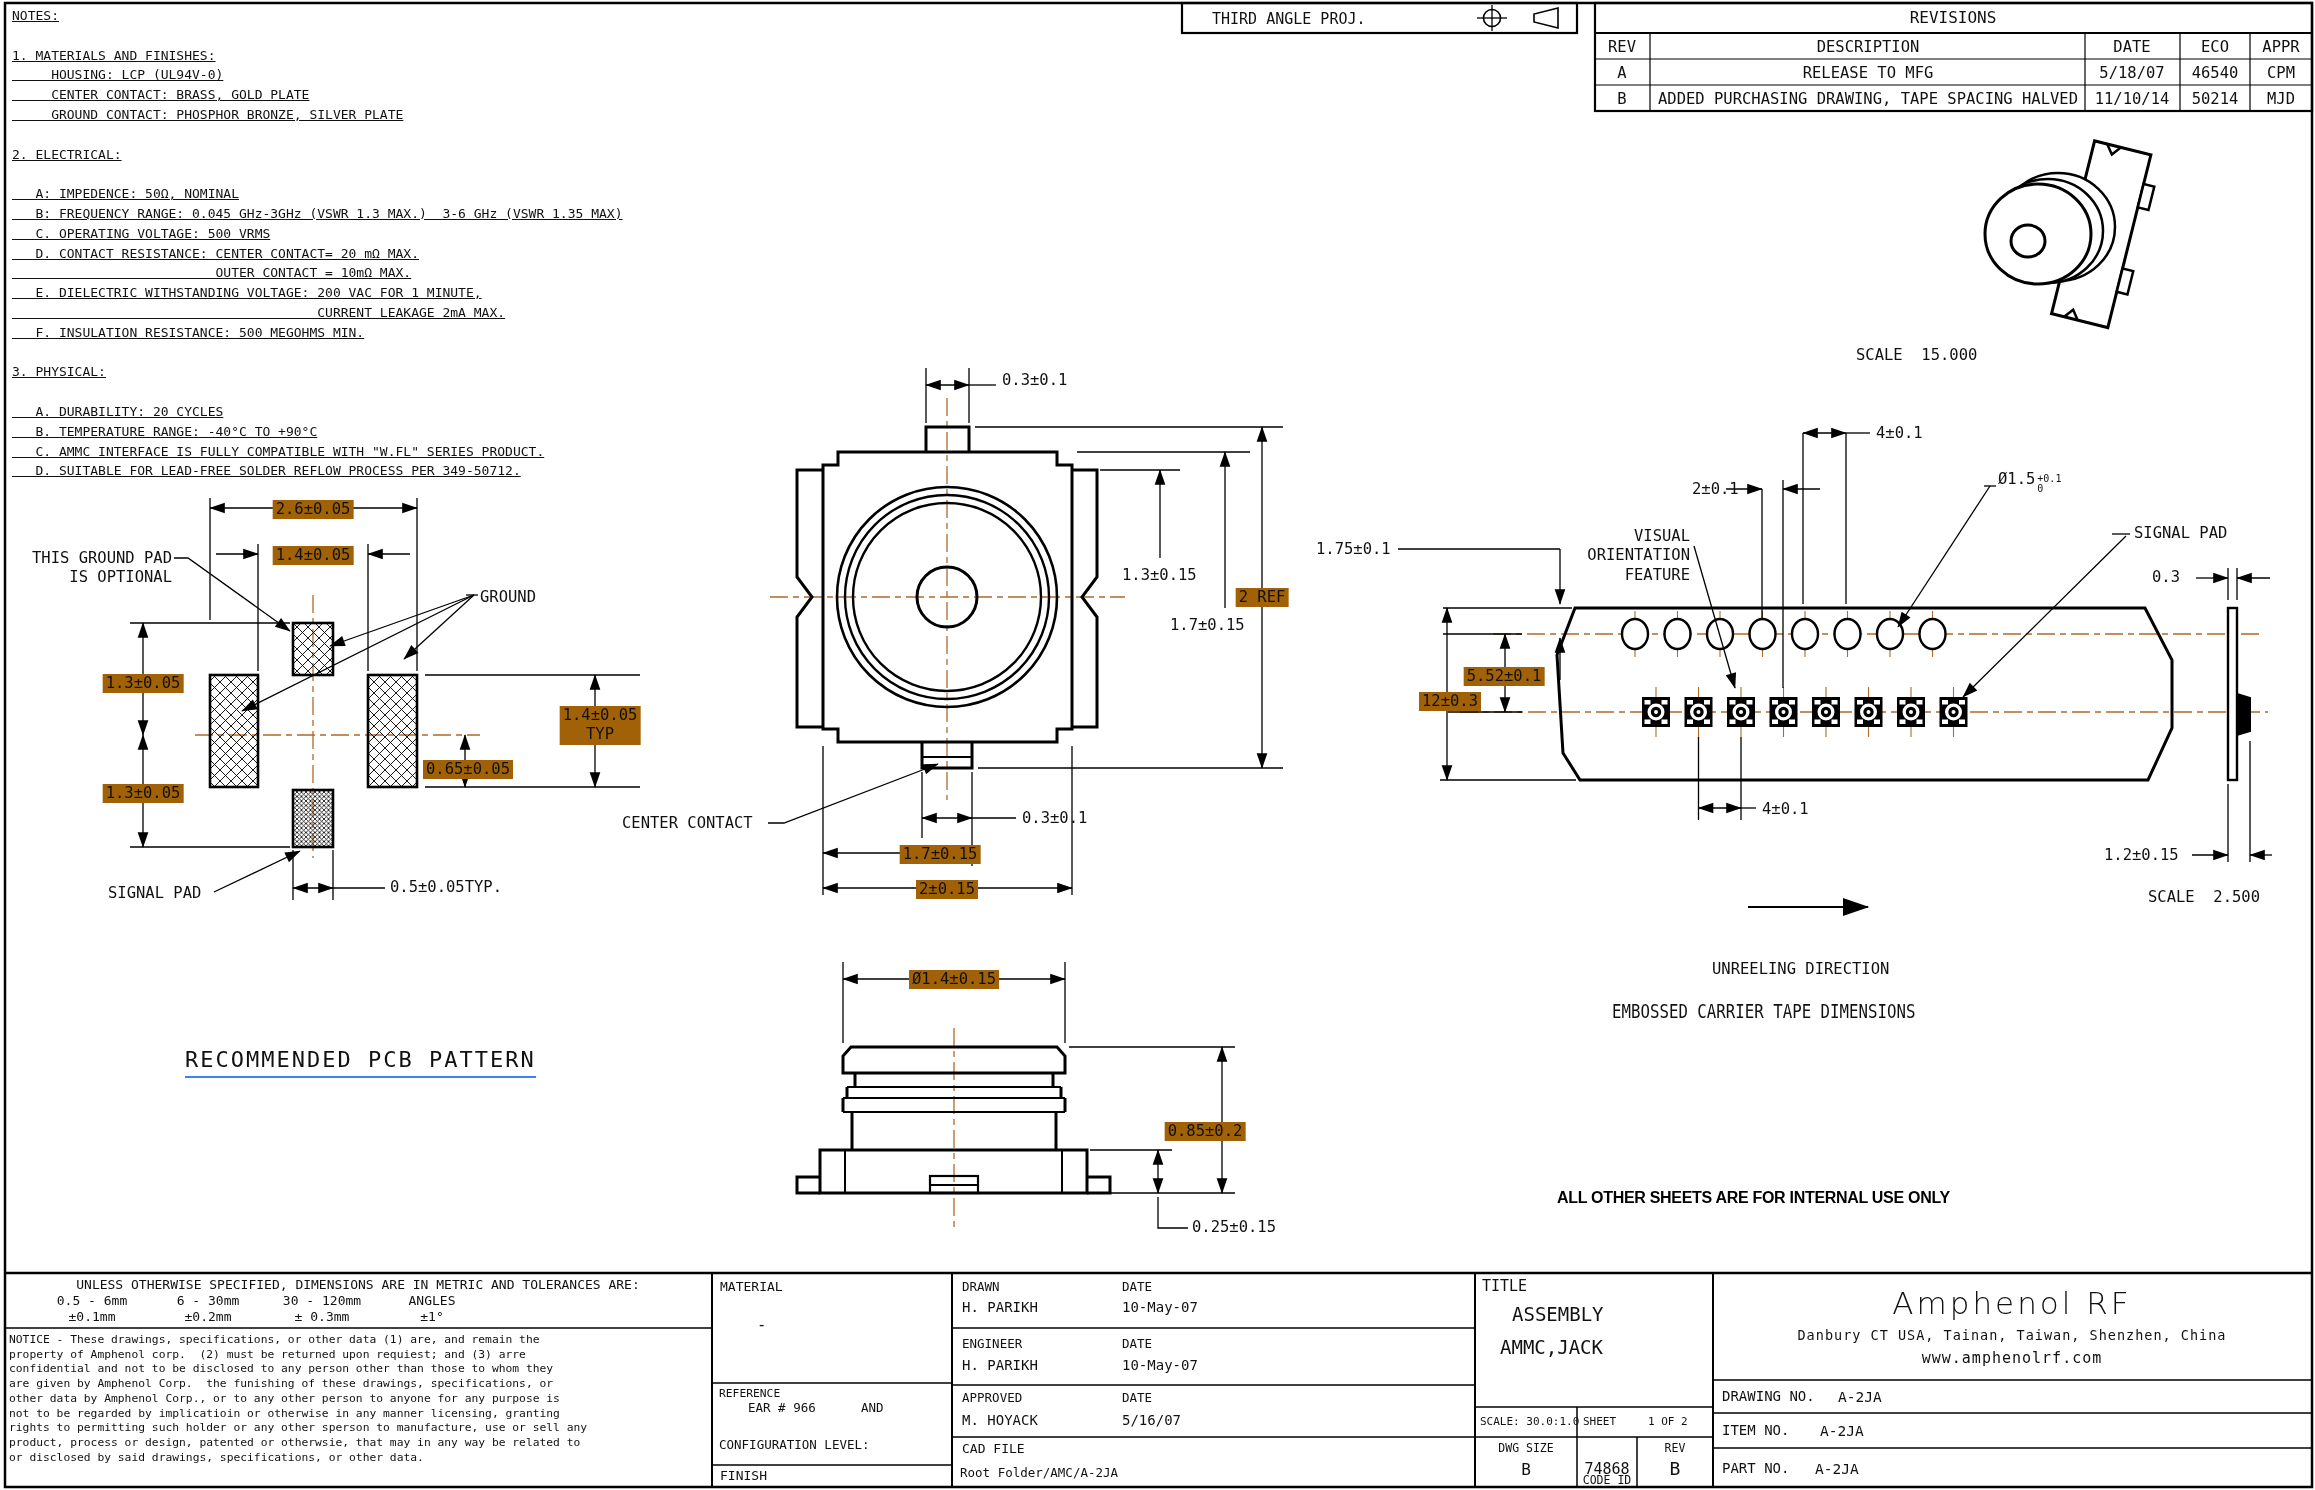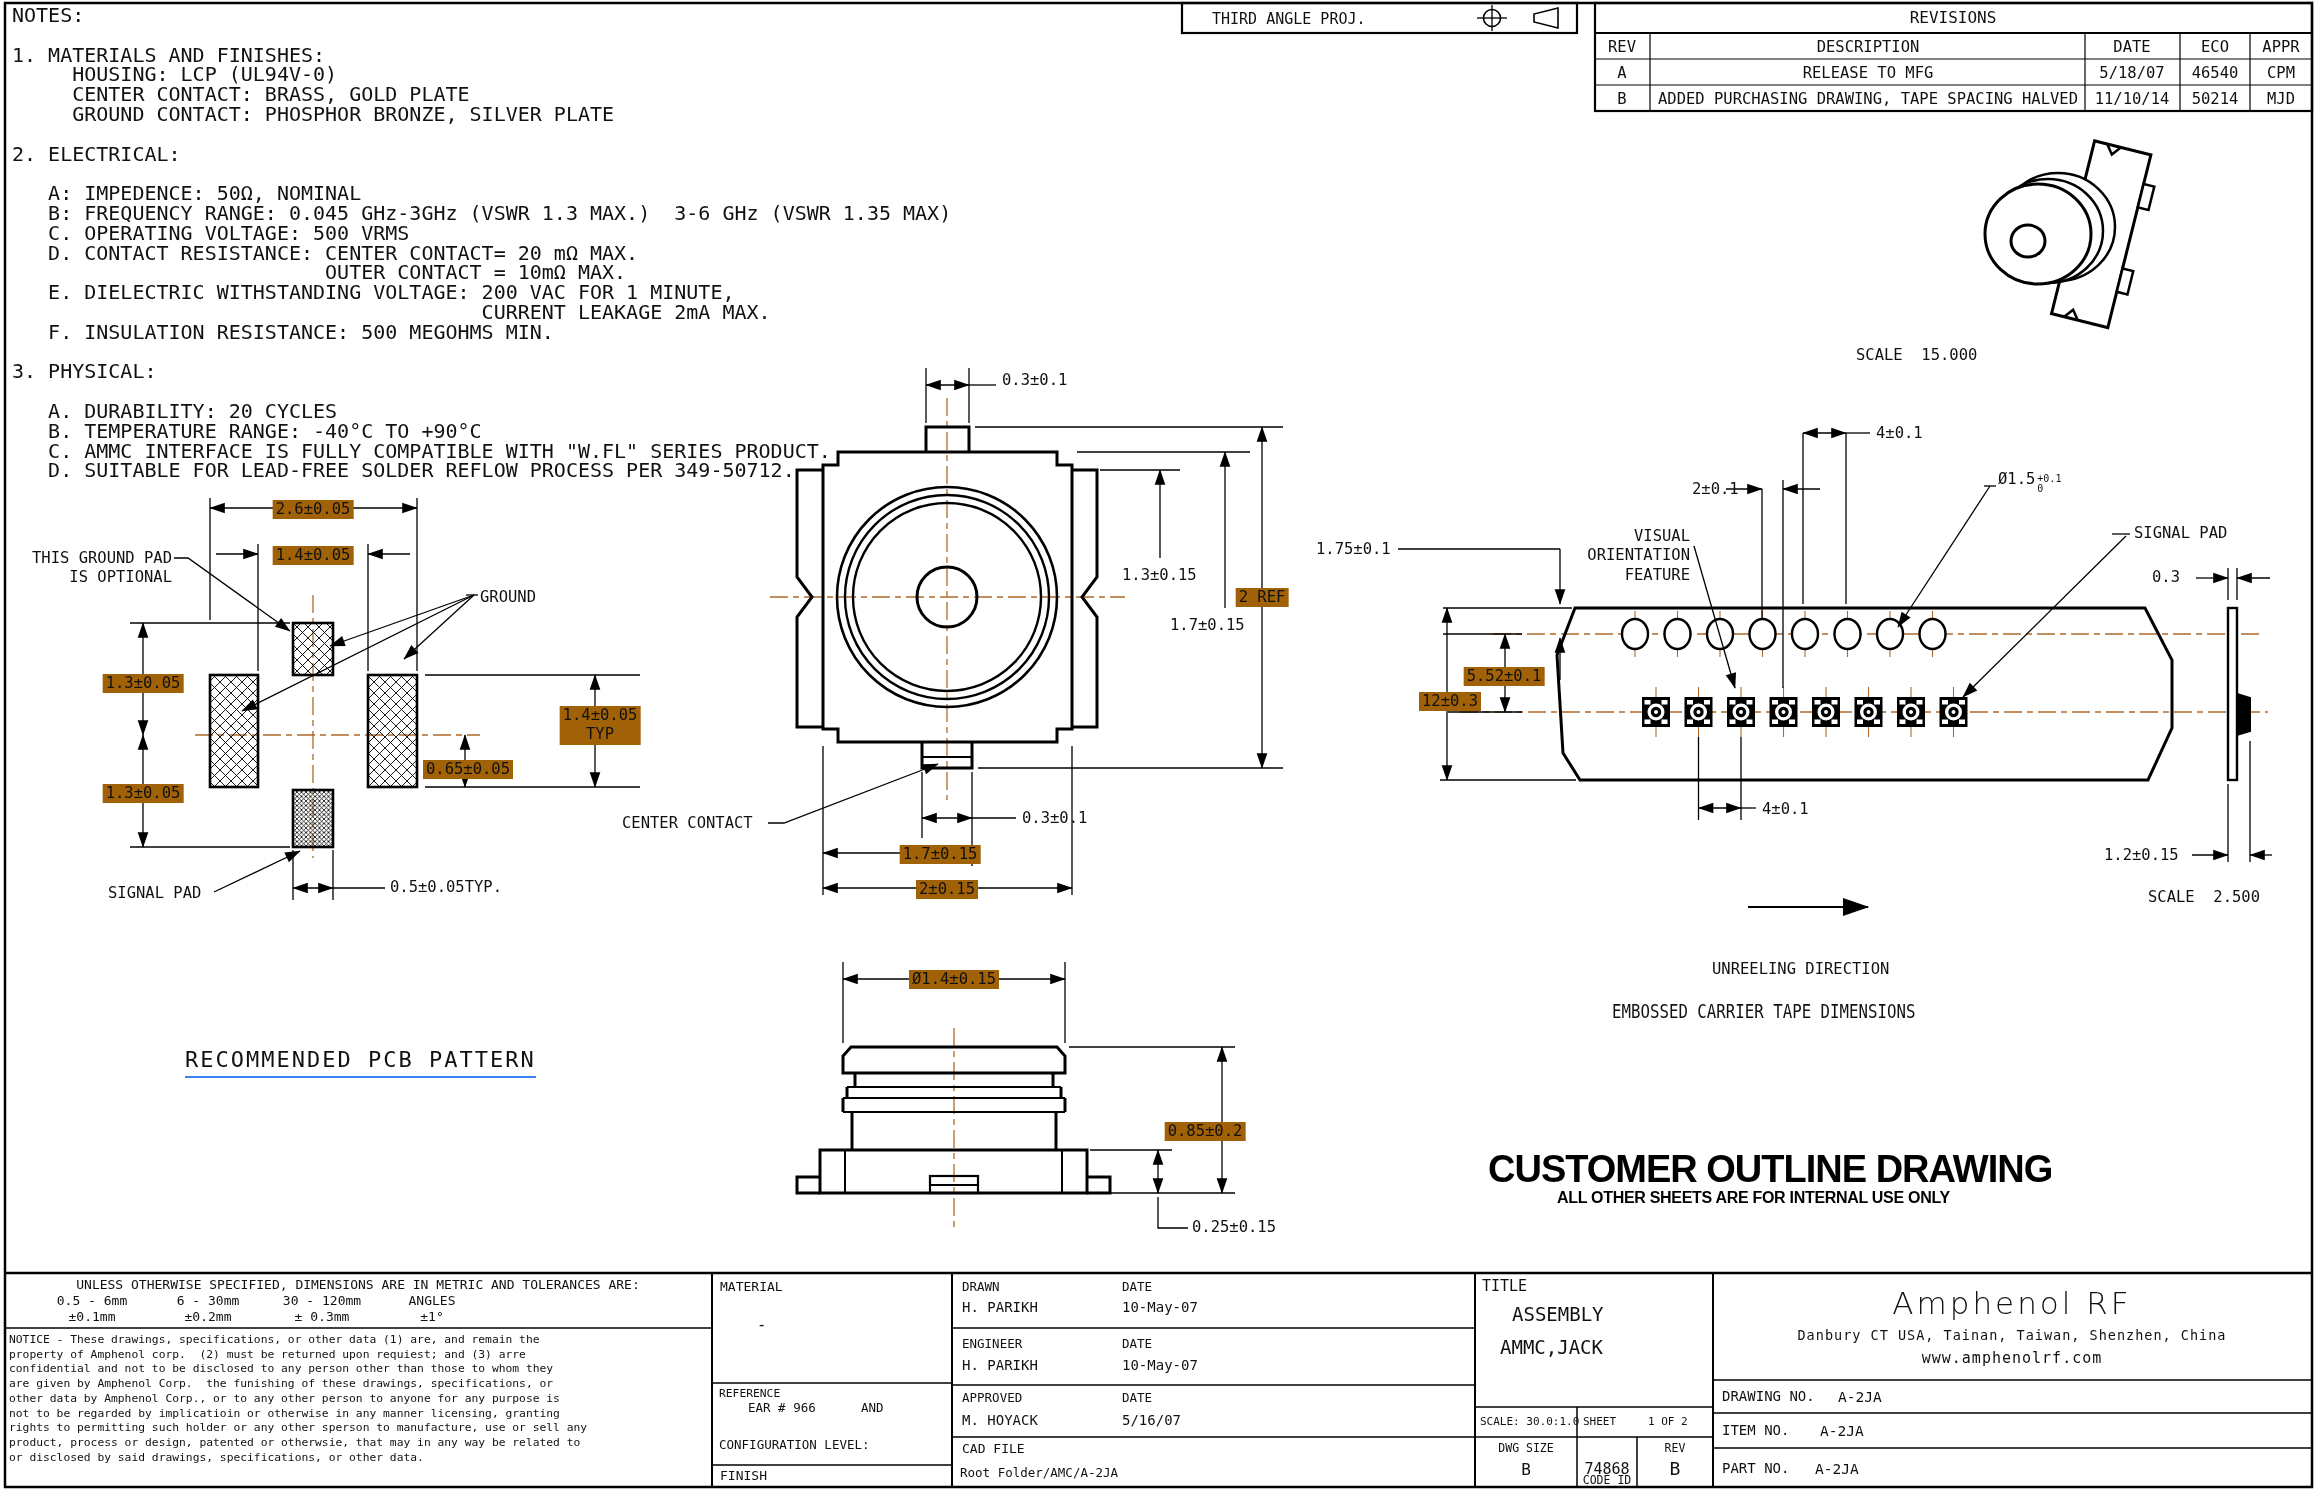--- a/index.html
+++ b/index.html
@@ -6,21 +6,21 @@
   #sheet{position:relative;width:2315px;height:1490px;background:#ffffff;overflow:hidden;
          font-family:"DejaVu Sans Mono",monospace;color:#111;}
   #linework{position:absolute;left:0;top:0;z-index:1;}
   .lbl{position:absolute;z-index:2;font:15.5px "DejaVu Sans Mono",monospace;color:#111;
        white-space:pre;line-height:1.25;}
   .ctr{transform:translateX(-50%);text-align:center;}
   .rt{text-align:right;}
   .bg{background:#a16207;padding:0 3px;}
   .sm{font-size:13px;}
   .xs{font-size:11.3px;}
-  .notes{font-size:20px;line-height:19.8px;}
+  .notes{font-size:13px;line-height:19.8px;text-decoration:underline;}
   .title-u{font-size:22px;letter-spacing:2px;border-bottom:2px solid #3b82f6;padding-bottom:2px;}
   .tape-title{font-size:15px;transform:scale(1.05,1.3);transform-origin:left top;letter-spacing:0px;}
   .stamp1{font-family:"Liberation Sans",sans-serif;font-weight:bold;font-size:38px;letter-spacing:-1px;color:#000;}
   .stamp2{font-family:"Liberation Sans",sans-serif;font-weight:bold;font-size:16px;letter-spacing:-0.3px;color:#000;}
   .logo{font-size:31px;letter-spacing:3px;font-family:"DejaVu Sans","Liberation Sans",sans-serif;font-weight:200;}
   .tolstack{display:inline-flex;flex-direction:column;font-size:10px;line-height:10px;vertical-align:2px;margin-left:2px;}
   .notice{font-size:11.3px;line-height:14.7px;}
 </style>
 </head>
 <body>
@@ -398,21 +398,20 @@
 <div class="lbl ctr bg" style="left:1504px;top:667px;">5.52±0.1</div>
 <div class="lbl ctr bg" style="left:1450px;top:692px;">12±0.3</div>
 <div class="lbl" style="left:2134px;top:524px;">SIGNAL PAD</div>
 <div class="lbl" style="left:2152px;top:568px;">0.3</div>
 <div class="lbl" style="left:1762px;top:800px;">4±0.1</div>
 <div class="lbl" style="left:2104px;top:846px;">1.2±0.15</div>
 <div class="lbl" style="left:2148px;top:888px;">SCALE  2.500</div>
 <div class="lbl" style="left:1712px;top:960px;">UNREELING DIRECTION</div>
 <div class="lbl tape-title" style="left:1612px;top:1000px;">EMBOSSED CARRIER TAPE DIMENSIONS</div>
 
-<div class="lbl stamp1" style="left:1488px;top:1146px;">CUSTOMER OUTLINE DRAWING</div>
 <div class="lbl stamp2" style="left:1557px;top:1188px;">ALL OTHER SHEETS ARE FOR INTERNAL USE ONLY</div>
 
 <div class="lbl ctr sm" style="left:358px;top:1277px;">UNLESS OTHERWISE SPECIFIED, DIMENSIONS ARE IN METRIC AND TOLERANCES ARE:</div>
 <div class="lbl ctr sm" style="left:92px;top:1293px;">0.5 - 6mm</div>
 <div class="lbl ctr sm" style="left:208px;top:1293px;">6 - 30mm</div>
 <div class="lbl ctr sm" style="left:322px;top:1293px;">30 - 120mm</div>
 <div class="lbl ctr sm" style="left:432px;top:1293px;">ANGLES</div>
 <div class="lbl ctr sm" style="left:92px;top:1309px;">±0.1mm</div>
 <div class="lbl ctr sm" style="left:208px;top:1309px;">±0.2mm</div>
 <div class="lbl ctr sm" style="left:322px;top:1309px;">± 0.3mm</div>

